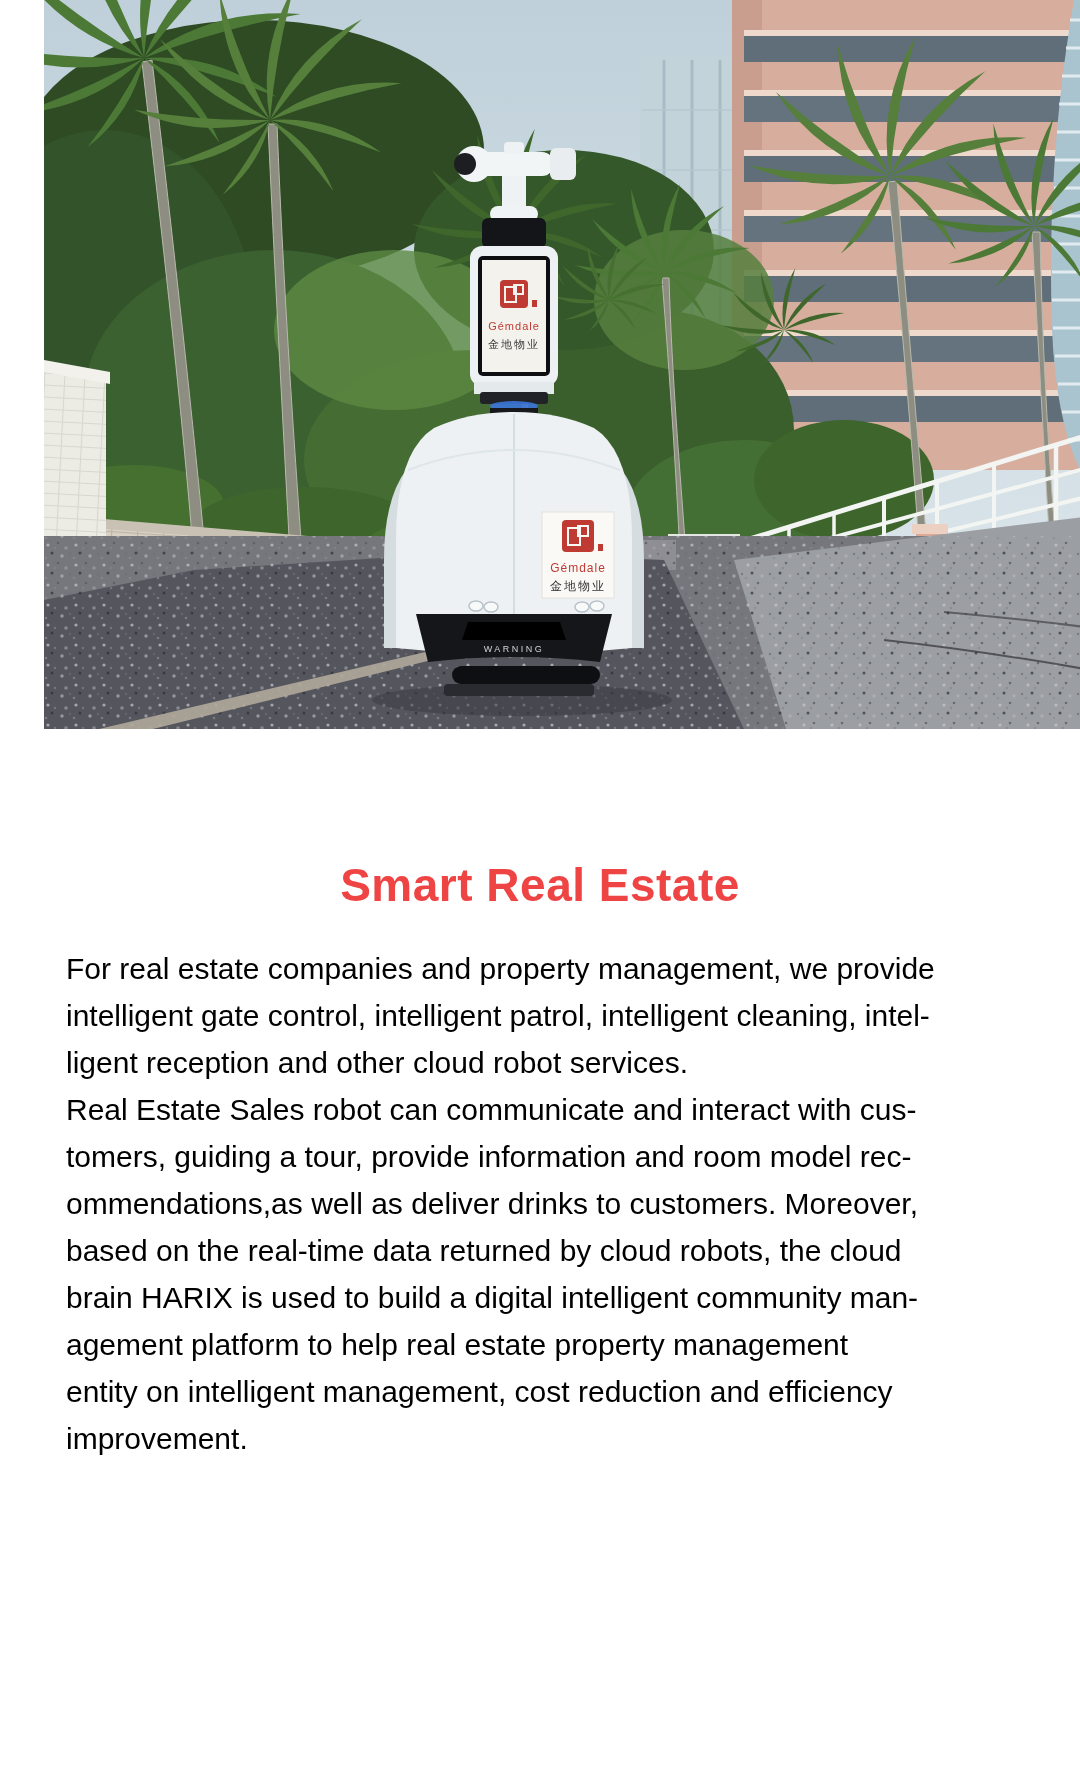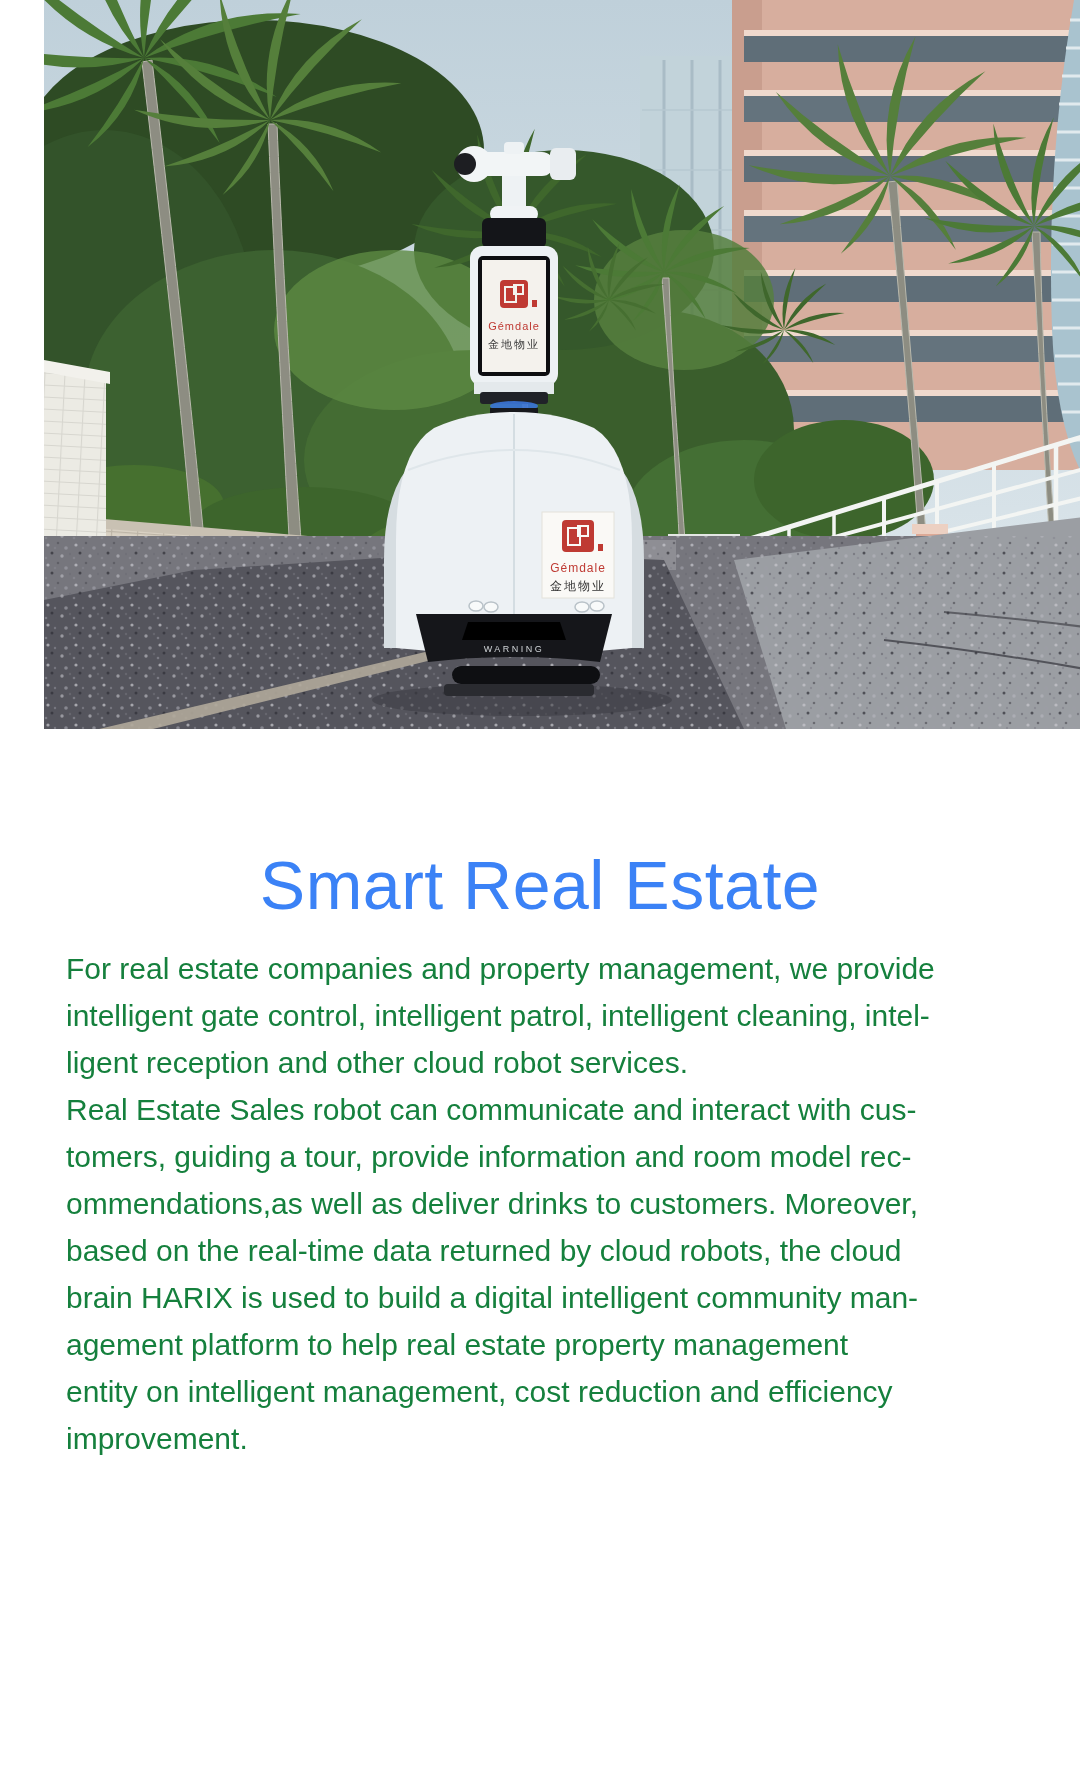--- a/index.html
+++ b/index.html
@@ -9,36 +9,36 @@
     margin:0 auto;
     background:#ffffff;
     overflow:hidden;
     font-family:"Liberation Sans",sans-serif;
   }
   .hero{width:1080px;height:729px;overflow:hidden;padding-left:44px;}
   .hero svg{display:block;}
   .content{width:948px;margin:0 auto;}
   .page-title{
     margin:117px 0 0 0;
-    font-size:68px;line-height:78px;
-    font-weight:400;
+    font-size:46px;line-height:78px;
+    font-weight:700;
     letter-spacing:0.5px;
     text-align:center;
-    color:#3b82f6;
+    color:#ef4444;
   }
   .intro-paragraph{
     margin:42px 0 0 0;
     font-size:30px;line-height:47px;
     color:#4f4f4f;
     white-space:pre;
   }
   .body-paragraph{
     margin:21px 0 16px 0;
     font-size:30px;line-height:47px;
-    color:#15803d;
+    color:#000000;
     white-space:pre;
   }
 </style>
 </head>
 <body>
 
 <div class="page">
 
   <div class="hero">
     <svg width="1080" height="729" viewBox="0 0 1080 729" xmlns="http://www.w3.org/2000/svg">

